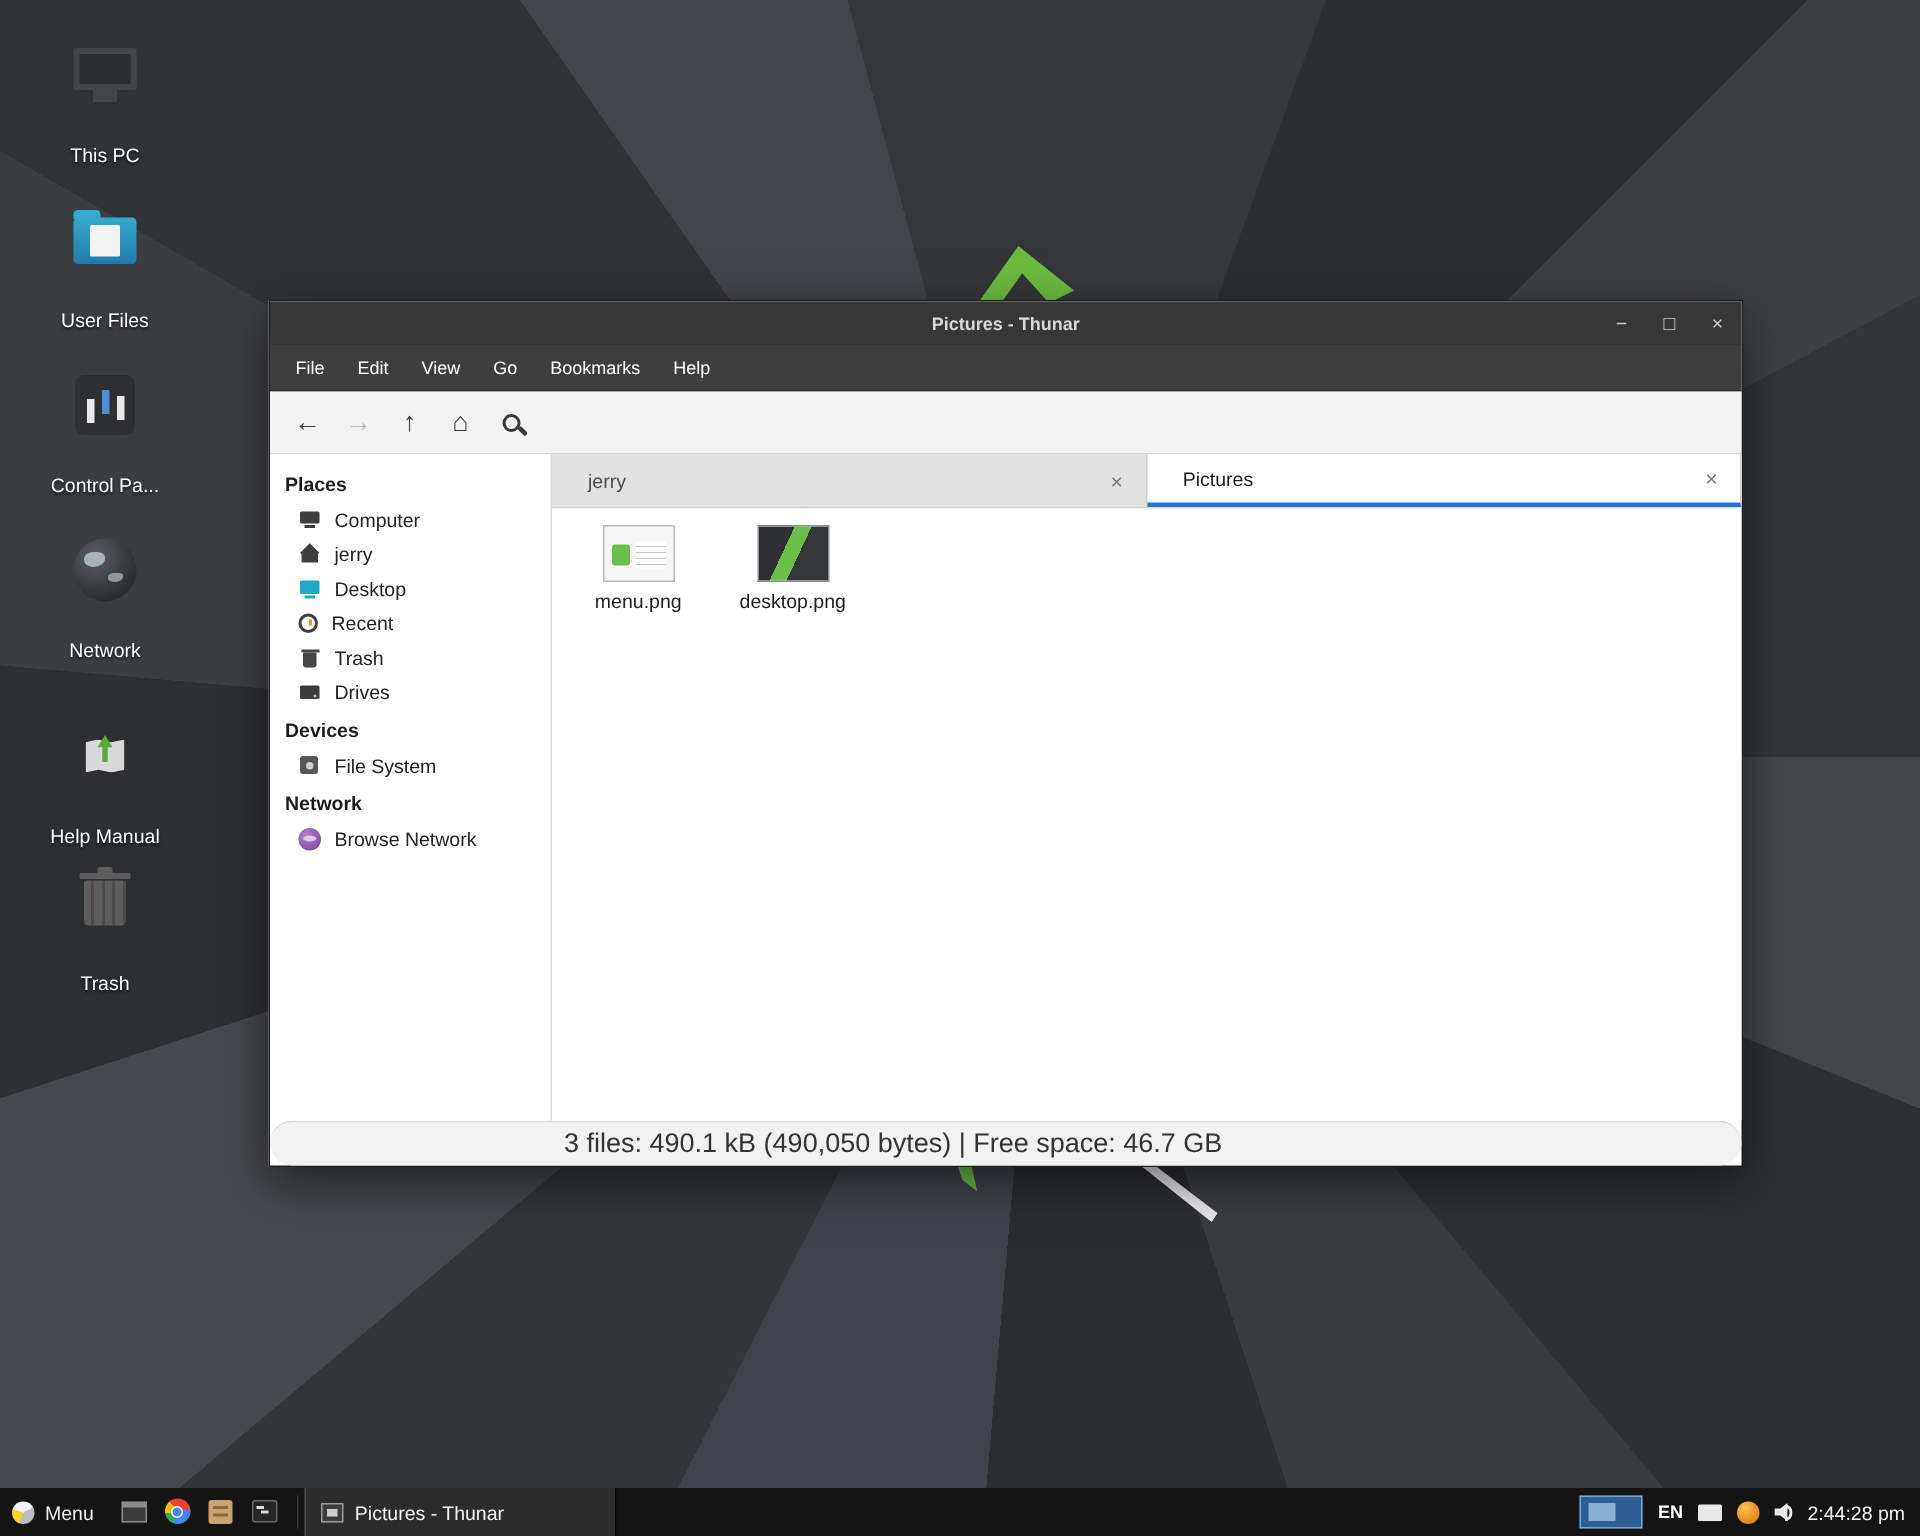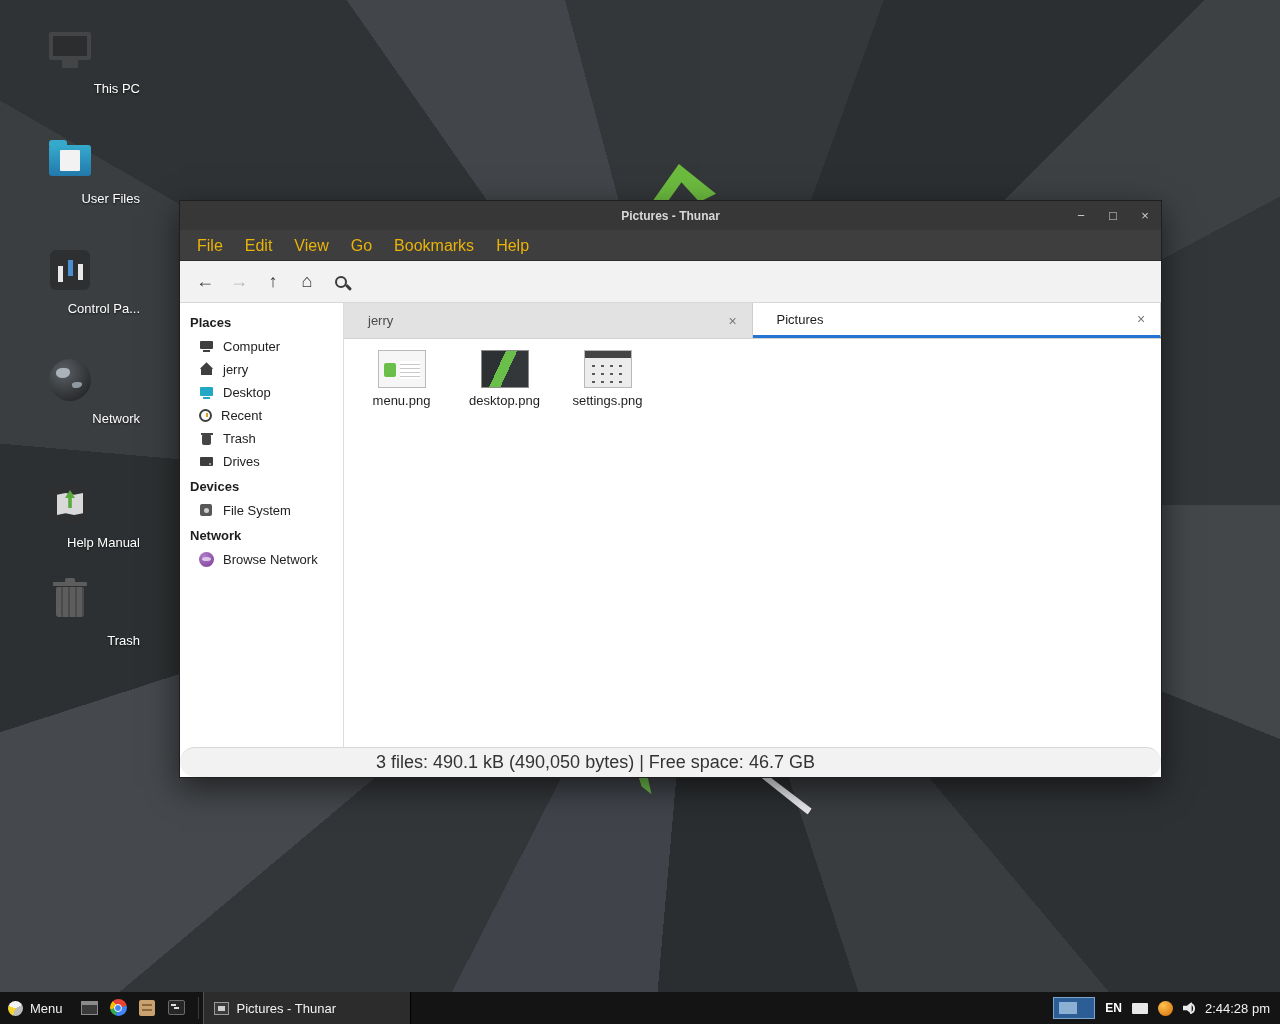--- a/index.html
+++ b/index.html
@@ -19,21 +19,21 @@
     clip-path:polygon(0 100%, 42% 0, 100% 78%, 74% 100%, 46% 48%, 24% 100%); }
   .green-sliver { position:absolute; left:636px; top:742px; width:12px; height:54px; background:#6fbf4b;
     transform:rotate(-18deg); clip-path:polygon(0 0, 100% 10%, 60% 100%, 0 80%); }
   .white-sliver { position:absolute; left:724px; top:774px; width:96px; height:16px; background:#e9e9ec;
     transform:rotate(33deg); clip-path:polygon(0 10%, 100% 55%, 100% 100%, 6% 45%); }
 
   
   .desktop-icons { position:absolute; left:0; top:0; width:140px; }
   .dicon { position:absolute; left:0; width:140px; text-align:center; cursor:default; }
   .dicon .img { width:48px; height:48px; margin:0 auto; position:relative; }
-  .dicon .lbl { margin-top:7px; color:#fff; font-size:13px; text-shadow:0 1px 2px rgba(0,0,0,.7);text-align:right; }
+  .dicon .lbl { margin-top:22px; color:#fff; font-size:13px; text-shadow:0 1px 2px rgba(0,0,0,.7); }
 
   .ic-thispc { position:absolute; left:3px; top:6px; width:42px; height:28px; background:#434547; border-radius:2px; }
   .ic-thispc::before { content:""; position:absolute; left:4px; top:4px; right:4px; bottom:4px; background:#2b2d2f; }
   .ic-thispc::after { content:""; position:absolute; left:13px; bottom:-8px; width:16px; height:8px; background:#434547; box-shadow:-4px 8px 0 -4px #434547, 4px 8px 0 -4px #434547; }
 
   .ic-userfiles { position:absolute; left:3px; top:9px; width:42px; height:31px; background:linear-gradient(#35aacd,#2279ab); border-radius:3px; }
   .ic-userfiles::before { content:""; position:absolute; left:0; top:-5px; width:18px; height:6px; background:#35aacd; border-radius:3px 3px 0 0; }
   .ic-userfiles::after { content:""; position:absolute; left:11px; top:5px; width:20px; height:21px; background:#f2f2f2; border-radius:1px; }
 
   .ic-control { position:absolute; left:4px; top:4px; width:40px; height:40px; background:#2e2f31; border-radius:6px; }
@@ -51,37 +51,37 @@
   .ic-trash::after { content:""; position:absolute; left:9px; top:-9px; width:10px; height:4px; background:#5d5d5d; border-radius:2px 2px 0 0; }
 
   
   .window { position:absolute; left:179px; top:200px; width:983px; height:578px; background:#fff;
     border:1px solid #1f1f1f; box-shadow:0 10px 30px rgba(0,0,0,.55); display:flex; flex-direction:column; }
   .titlebar { height:29px; background:#373737; display:flex; align-items:center; position:relative; flex:none; }
   .title-text { position:absolute; left:0; right:0; text-align:center; color:#d8d8d8; font-size:12px; font-weight:bold; }
   .win-controls { margin-left:auto; display:flex; z-index:1; }
   .win-btn { width:32px; height:29px; display:flex; align-items:center; justify-content:center; color:#cfcfcf; font-size:13px; cursor:default; }
   .menubar { height:31px; background:#3e3e3e; border-bottom:1px solid #2c2c2c; display:flex; align-items:center; padding:0 6px; flex:none; }
-  .menu-item { color:#eab308; font-size:16px; padding:0 11px; line-height:31px; }
+  .menu-item { color:#ffffff; font-size:12px; padding:0 11px; line-height:31px; }
 
   .toolbar { height:42px; background:#f2f2f2; border-bottom:1px solid #d8d8d8; display:flex; align-items:center; padding:0 8px; flex:none; }
   .tool-btn { width:34px; height:32px; display:flex; align-items:center; justify-content:center; font-size:18px; color:#3c3c3c; border-radius:3px; }
   .tool-btn.disabled { color:#b9b9b9; }
   .pathbar { flex:1; height:30px; margin:0 10px 0 12px; background:#fdfdfd; border:1px solid #c8c8c8; border-radius:3px; display:flex; align-items:center; padding:0 8px; gap:7px; }
   .path-icon { width:15px; height:12px; background:#585858; border-radius:2px; position:relative; flex:none; }
   .path-icon::before { content:""; position:absolute; left:2px; top:2px; right:2px; bottom:2px; background:linear-gradient(135deg,#9dc06a 45%,#7b8ea6 45%); }
   .path-text { font-size:13px; color:#333; }
   .search-btn { width:34px; height:32px; display:flex; align-items:center; justify-content:center; }
   .icon-search { width:12px; height:12px; border:2px solid #3a3a3a; border-radius:50%; position:relative; }
   .icon-search::after { content:""; position:absolute; width:2.5px; height:7px; background:#3a3a3a; right:-4px; bottom:-5px; transform:rotate(-45deg); border-radius:1px; }
 
   .window-body { flex:1; display:flex; flex-direction:column; min-height:0; }
   .body-row { flex:1; display:flex; min-height:0; }
 
-  .sidebar { width:164px; flex:none; background:#ffffff; border-right:1px solid #dcdcdc; padding-top:6px; overflow:hidden; }
+  .sidebar { width:188px; flex:none; background:#ffffff; border-right:1px solid #dcdcdc; padding-top:6px; overflow:hidden; }
   .sb-header { font-size:13px; font-weight:bold; color:#1d1d1d; padding:6px 10px 5px 10px; }
   .sb-item { display:flex; align-items:center; gap:9px; padding:4px 8px 4px 19px; font-size:13px; color:#222; }
   .sbi { width:15px; height:15px; position:relative; flex:none; }
 
   .sbi-computer::before { content:""; position:absolute; left:1px; top:2px; width:13px; height:8px; background:#3f3f3f; border-radius:1px; }
   .sbi-computer::after { content:""; position:absolute; left:4px; top:11px; width:7px; height:2px; background:#3f3f3f; }
   .sbi-home::before { content:""; position:absolute; left:2px; top:6px; width:11px; height:7px; background:#3f3f3f; }
   .sbi-home::after { content:""; position:absolute; left:1.5px; top:0; width:9px; height:9px; background:#3f3f3f; transform:rotate(45deg); transform-origin:center; top:2px; left:3px; }
   .sbi-desktop::before { content:""; position:absolute; left:1px; top:2px; width:13px; height:9px; background:#22a7c4; border-radius:1px; }
   .sbi-desktop::after { content:""; position:absolute; left:4px; top:12px; width:7px; height:2px; background:#22a7c4; }
@@ -285,24 +285,20 @@
 
         <div class="fileview">
           <div class="file-item">
             <div class="thumb thumb-menu"></div>
             <div class="file-name">menu.png</div>
           </div>
           <div class="file-item">
             <div class="thumb thumb-desktop"></div>
             <div class="file-name">desktop.png</div>
           </div>
-          <div class="file-item">
-            <div class="thumb thumb-settings"></div>
-            <div class="file-name">settings.png</div>
-          </div>
         </div>
       </div>
     </div>
 
     <div class="statusbar">
       <span>3 files: 490.1 kB (490,050 bytes)  |  Free space: 46.7 GB</span>
     </div>
   </div>
 </div>
 

